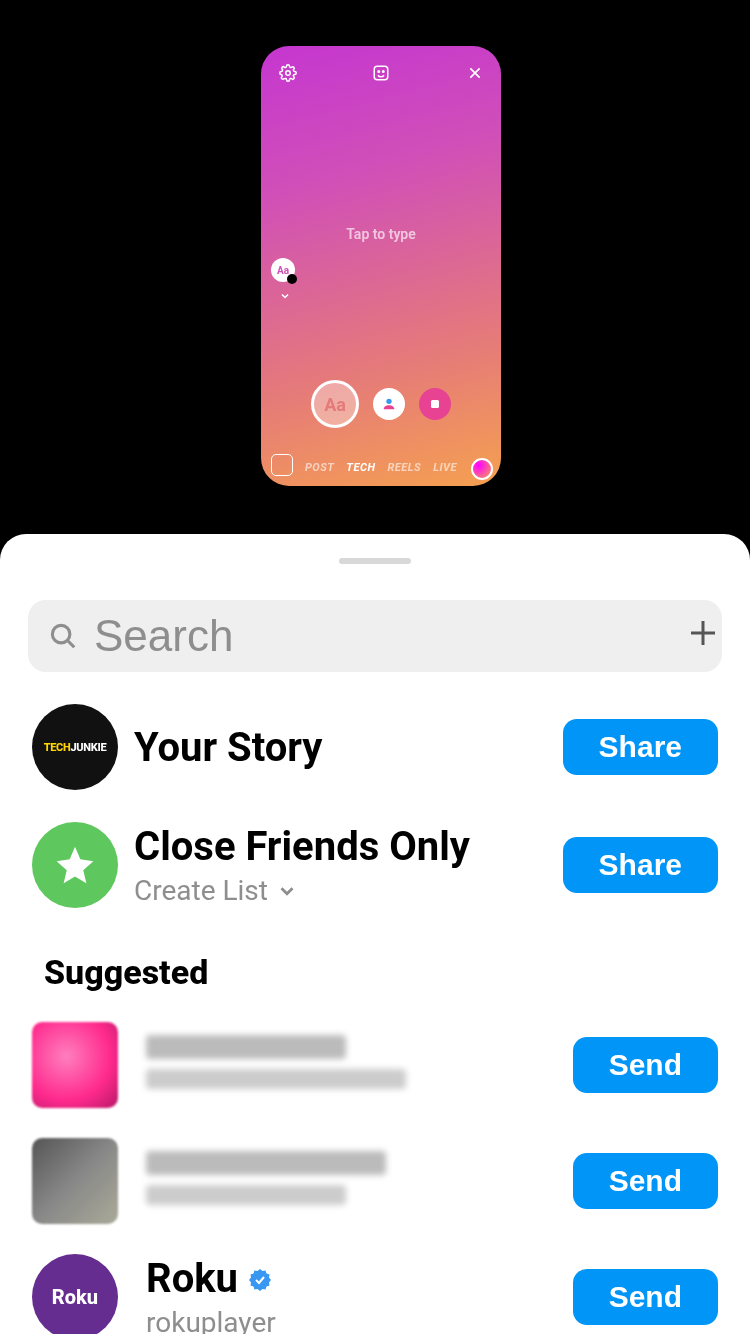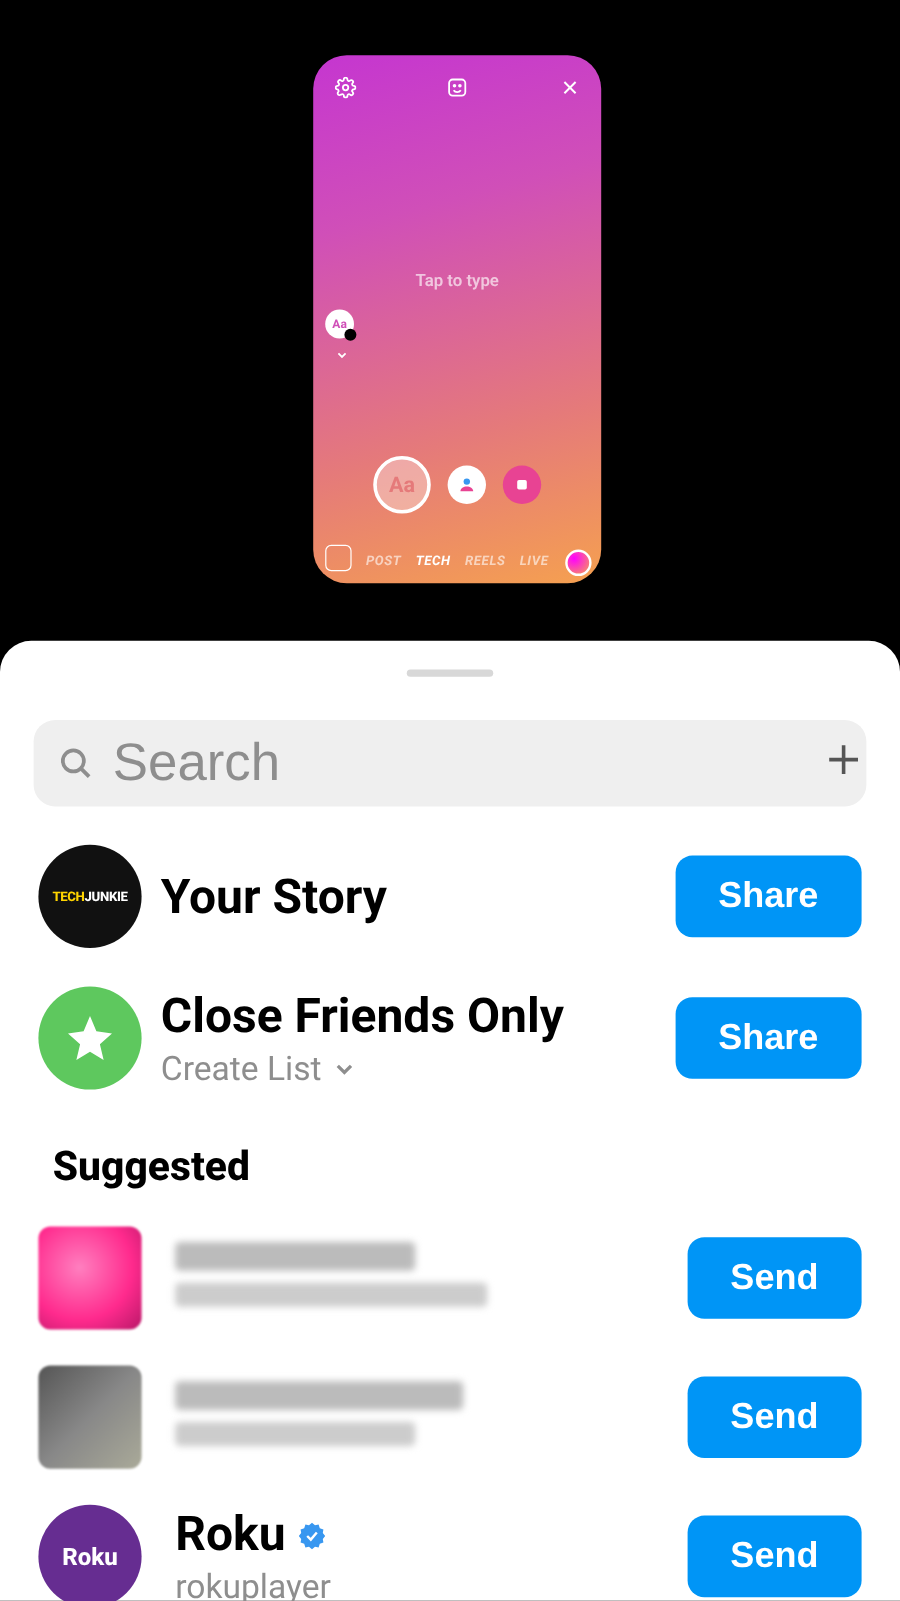--- a/index.html
+++ b/index.html
@@ -43,21 +43,21 @@
   .avatar-star { background:#5ec85e; color:#fff; }
   .avatar-blur1 { background: radial-gradient(circle at 40% 40%, #ff7fbf, #ff2a8d 60%, #b81868); filter: blur(1px); border-radius:10px; width:86px; height:86px;}
   .avatar-blur2 { background: linear-gradient(135deg,#555,#888,#aa9); filter: blur(1px); border-radius:10px; width:86px; height:86px;}
   .avatar-roku { background:#662d91; color:#fff; font-size:20px; font-weight:800; }
   
   .row-text { flex:1; display:flex; flex-direction:column; gap:4px; }
   .row-title { font-size: 40px; font-weight: 700; color:#000; display:flex; align-items:center; gap:10px;}
   .row-sub { font-size: 28px; color:#8e8e8e; display:flex; align-items:center; gap:8px;}
   .verified { color:#3897f0; }
   
-  .action-btn { background:#0095f6; color:#fff; border:none; border-radius:14px; font-size:30px; font-weight:700; padding: 10px 36px; height:68px; }
+  .action-btn { background:#0095f6; color:#fff; border:none; border-radius:14px; font-size:30px; font-weight:700; padding: 10px 36px; height:56px; }
   
   .section-header { font-size: 34px; font-weight:800; color:#000; padding: 0 44px; margin-top: 44px; }
   
   .blur-text { width: 200px; height: 24px; background: #bbb; filter: blur(3px); border-radius:4px; margin-bottom:6px;}
   .blur-text.long { width: 260px; height:20px; background:#ccc; }
   
   .suggested-row { display:flex; align-items:center; padding:0 32px; gap:28px; margin-top:30px; }
 </style>
 </head>
 <body>

